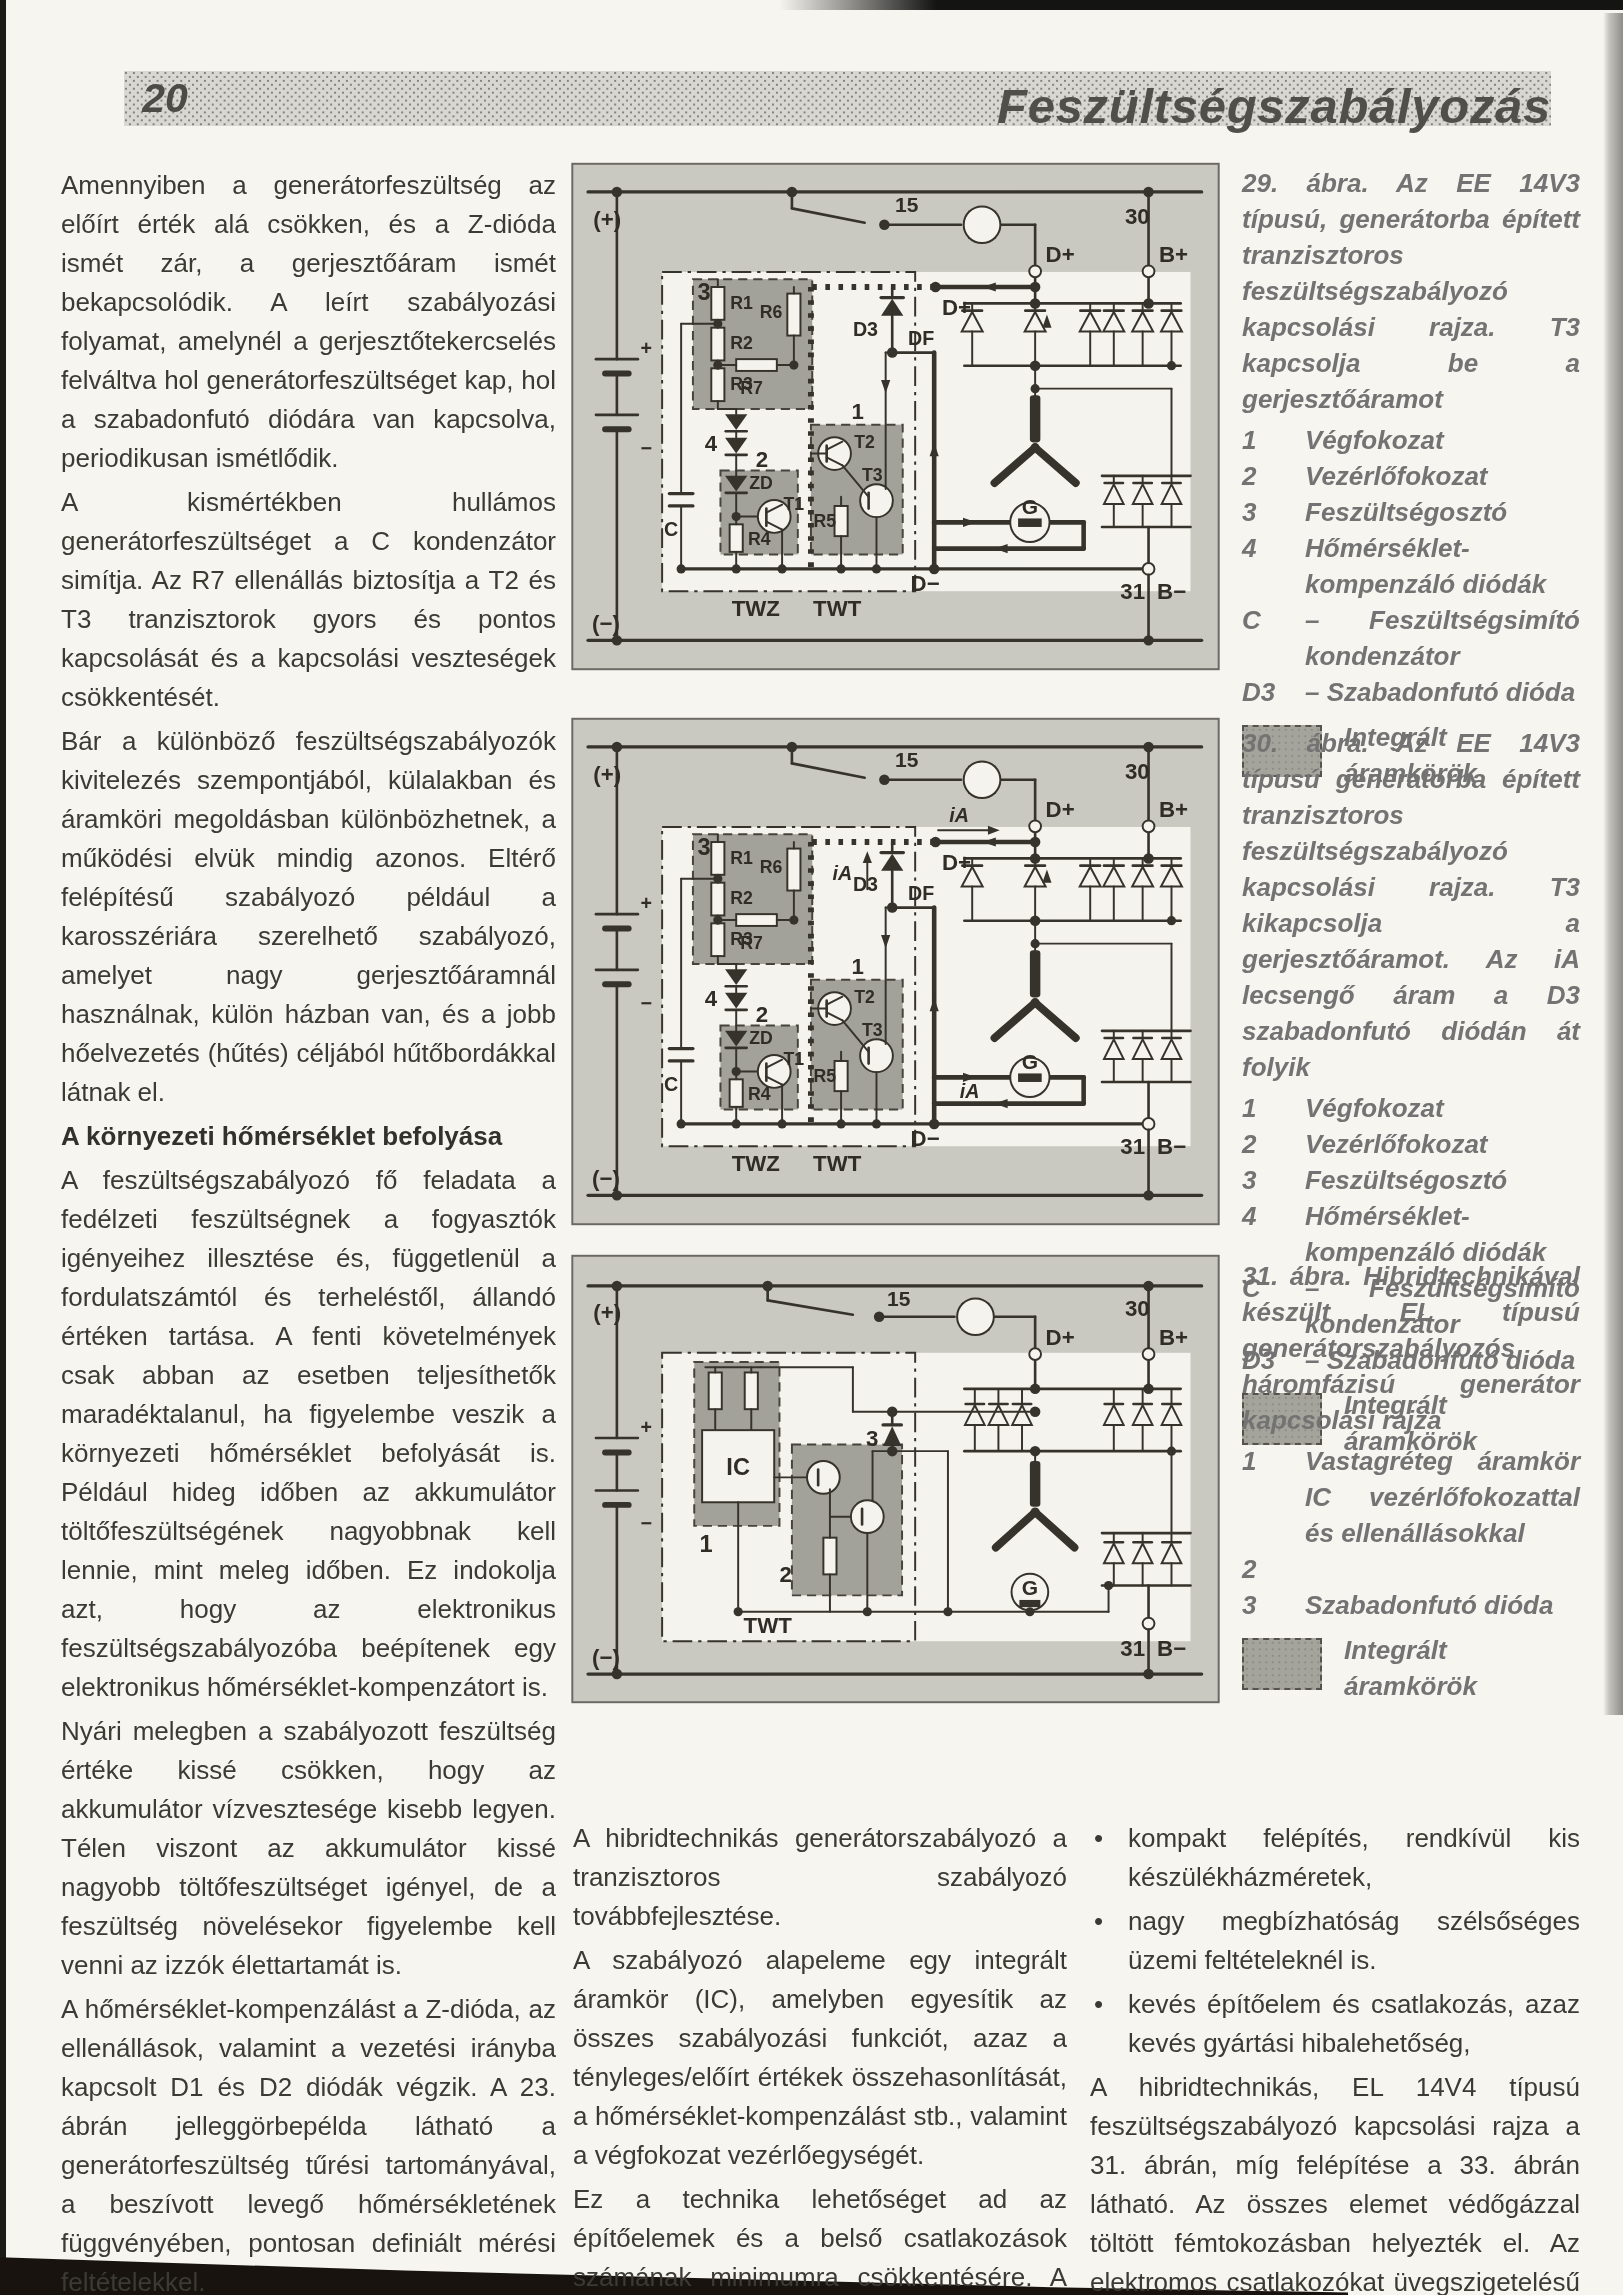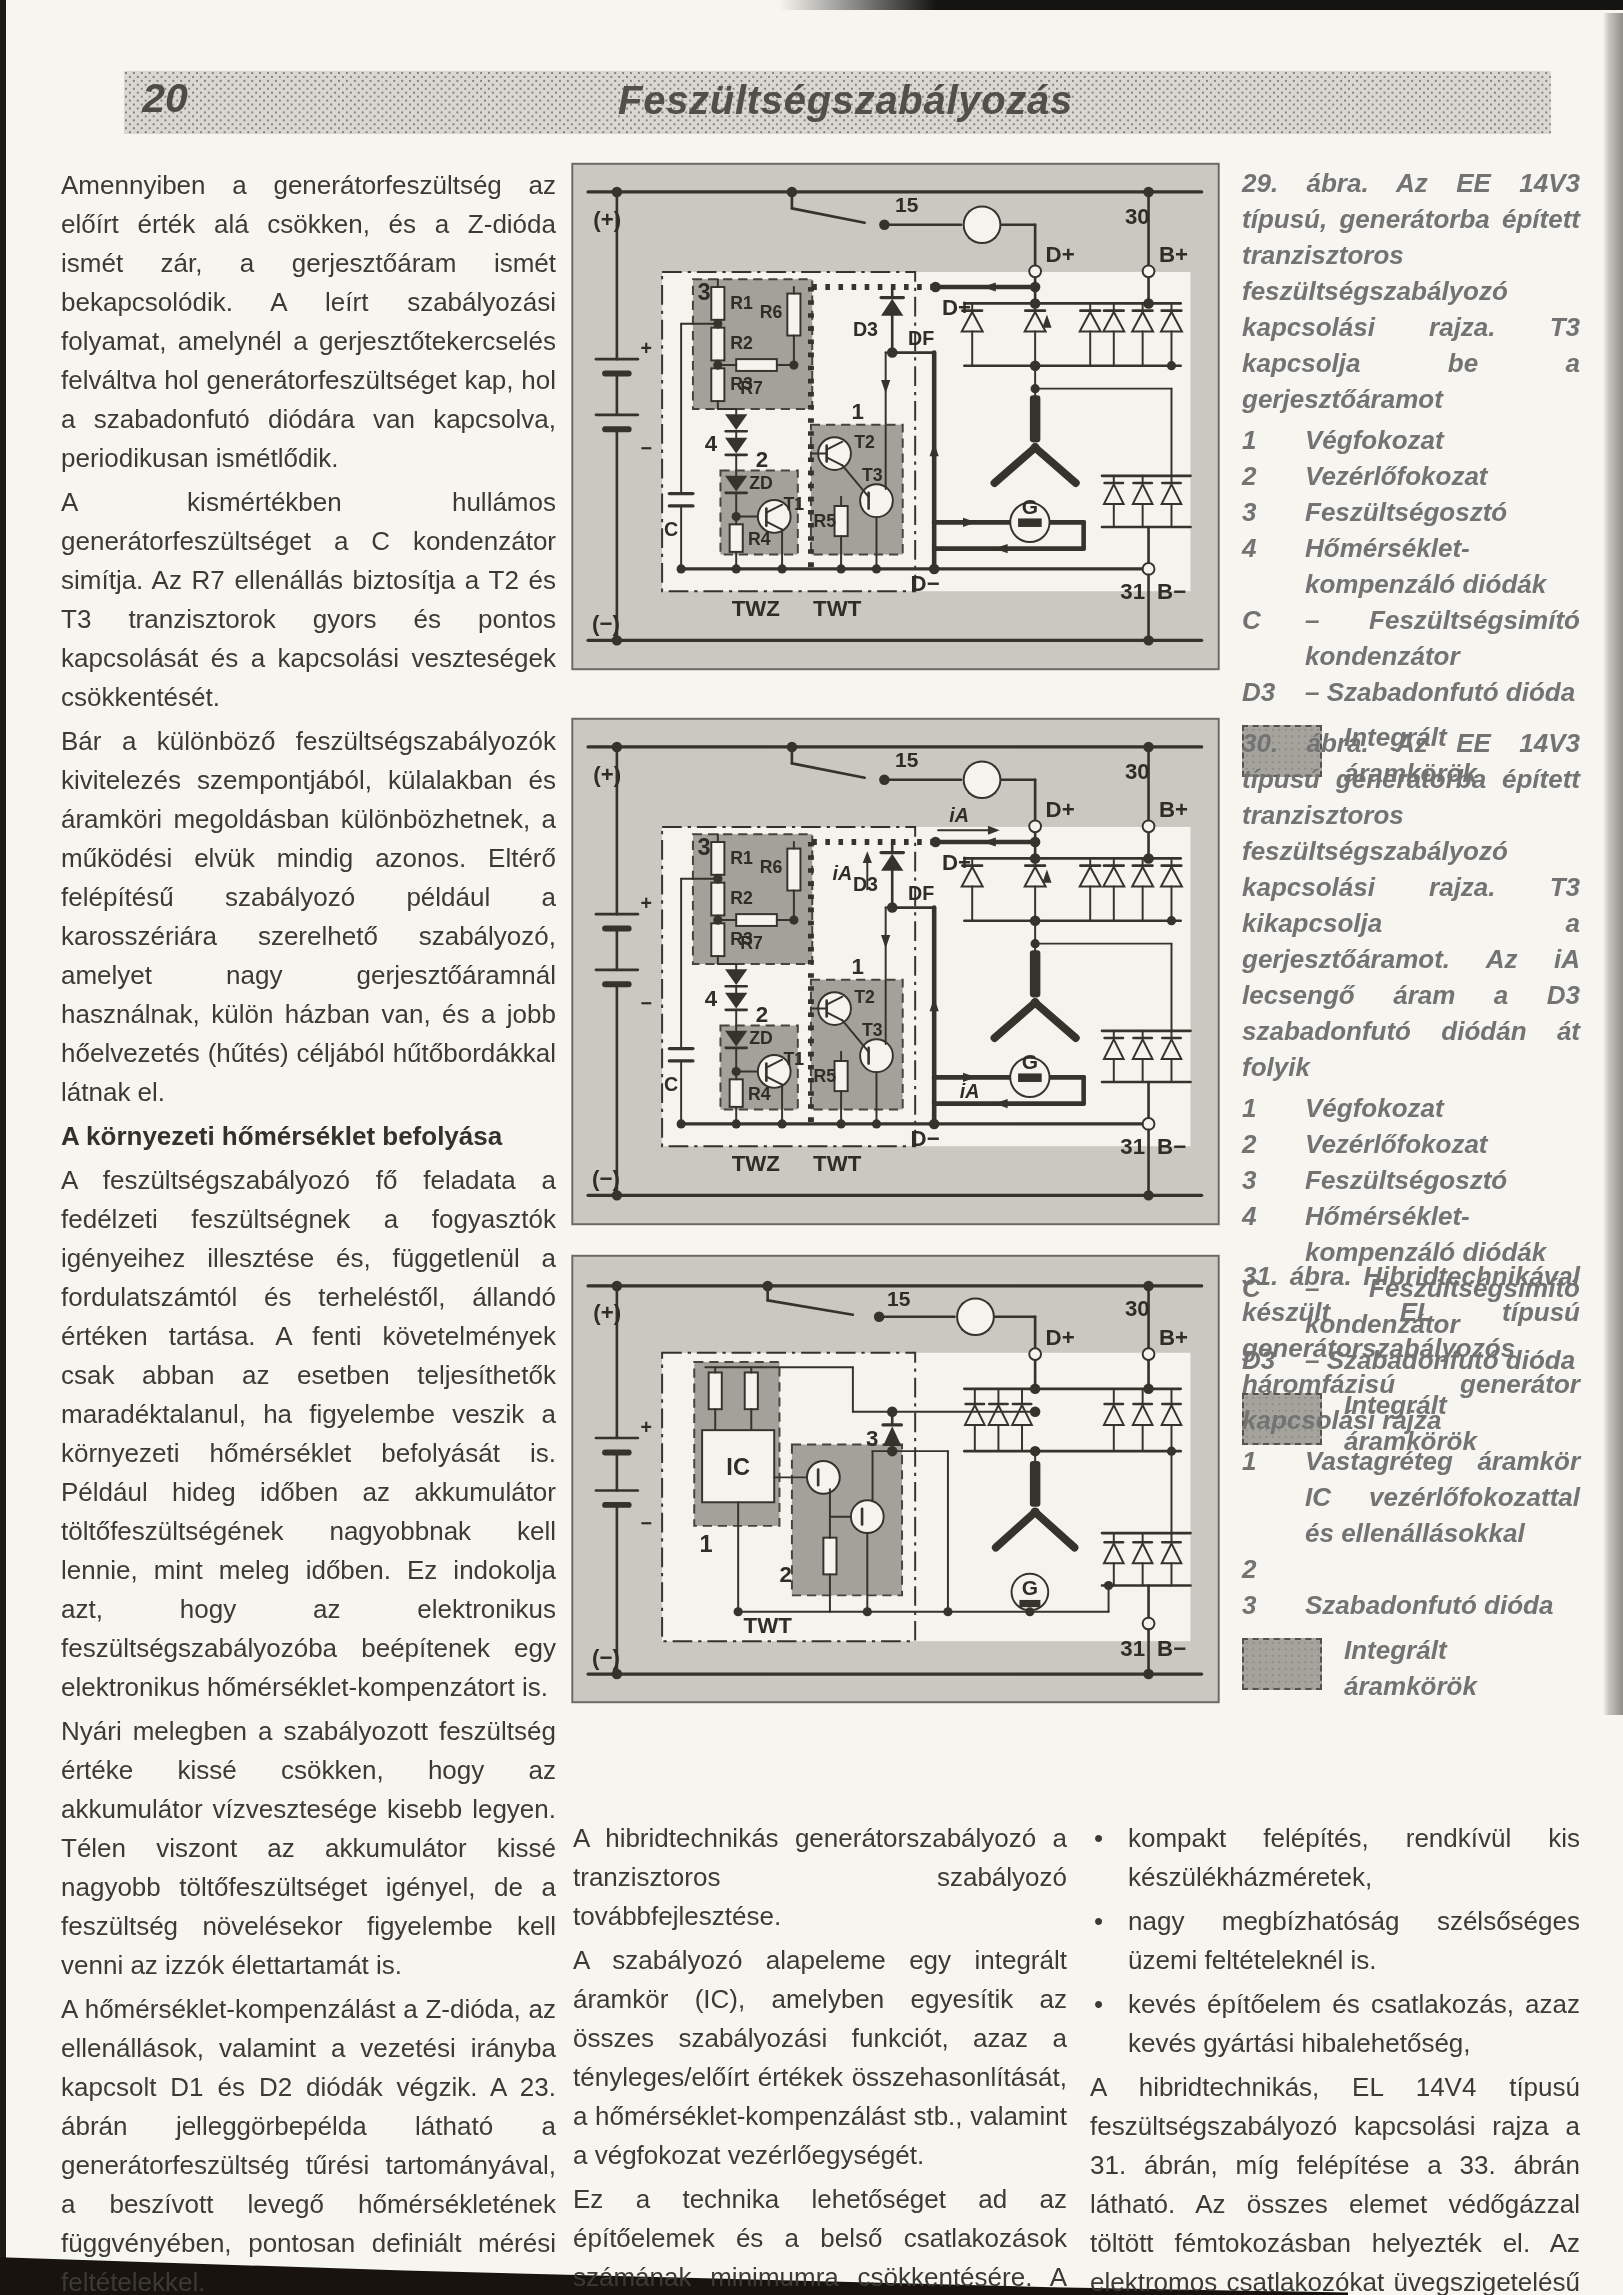--- a/index.html
+++ b/index.html
@@ -9,27 +9,27 @@
   .edge-left{position:absolute;left:0;top:0;width:5.9px;height:2295px;background:#1c1b18;}
   .edge-top{position:absolute;left:779px;top:0;height:9.8px;width:844px;
             background:linear-gradient(to right,rgba(20,20,18,0),#141412 157px);}
   .edge-right{position:absolute;right:0;top:13px;width:19.6px;height:1702px;
               background:linear-gradient(to left,#8f8d88,#c6c4bf 70%,rgba(198,196,191,0));}
   .bottom-shadow{position:absolute;left:0;top:2252px;width:1623px;height:44px;
                  background:transparent;}
   .bottom-shadow:before{content:"";position:absolute;left:0;top:0;width:1348px;height:44px;
                  background:#191310;clip-path:polygon(0 12%,30% 42%,78% 80%,100% 92%,100% 100%,0 100%);}
   
-  .band{position:absolute;left:124px;top:71px;width:1427px;height:63px;
+  .band{position:absolute;left:124px;top:71px;width:1427px;height:55px;
         background-color:#d8d7d1;
         background-image:radial-gradient(circle at 2px 2px,#83827c 1.1px,transparent 1.4px),
                          radial-gradient(circle at 5.9px 5.9px,#83827c 1.1px,transparent 1.4px);
         background-size:7.9px 7.9px;}
   .pagenum{position:absolute;left:18.3px;top:3.9px;font-size:41px;font-weight:700;font-style:italic;color:#4c4b45;}
-  .htitle{position:absolute;left:16px;right:0;top:6.5px;text-align:center;font-size:40px;font-weight:700;
+  .htitle{position:absolute;left:16px;right:0;top:6.5px;text-align:right;font-size:49px;font-weight:700;
           font-style:italic;color:#504f49;letter-spacing:0.7px;}
   
   .body{font-size:26px;line-height:39px;text-align:justify;color:#3b3a33;
         hyphens:auto;-webkit-hyphens:auto;}
   .body p{margin:5px;}
   .col-left{position:absolute;left:56px;top:161px;width:505px;}
   .inhead{font-weight:700;margin-top:38px;color:#32312b;}
   .bighead{font-size:37px;line-height:50px;font-weight:700;color:#2e2d27;text-align:left;
            margin-top:73px;margin-bottom:65px;}
   .bot-mid{position:absolute;left:568px;top:1814px;width:504px;}

